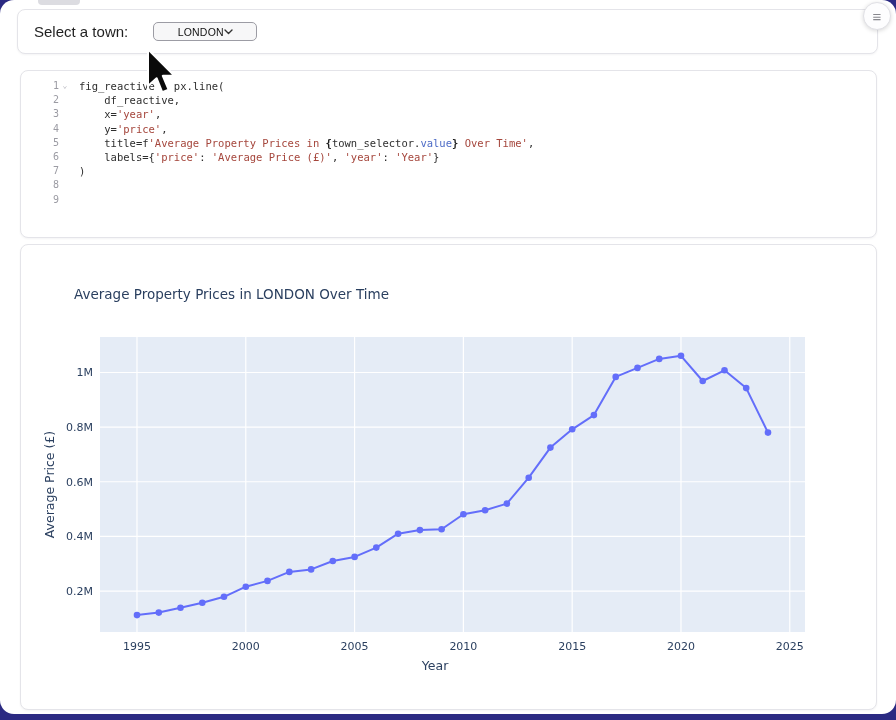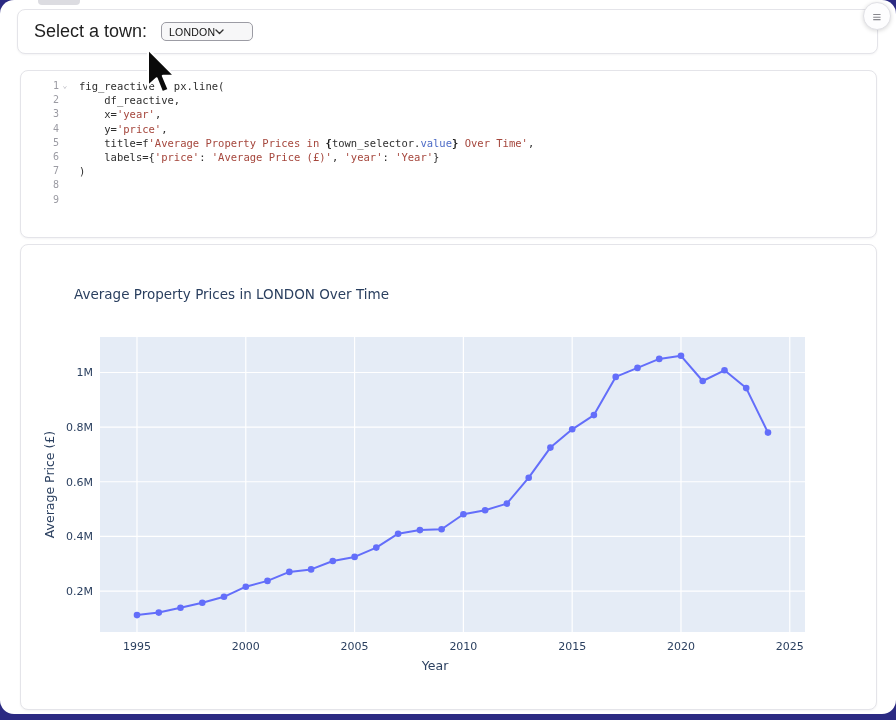--- a/index.html
+++ b/index.html
@@ -14,25 +14,25 @@
     background: #ffffff; border-radius: 14px;
   }
   .card {
     position: absolute; background: #fff;
     border: 1px solid #e4e4e9; border-radius: 8px;
     box-shadow: 0 1px 2px rgba(30,30,60,.05);
   }
   
   .cell-dropdown { left: 17px; top: 9px; width: 861px; height: 45px;
     display: flex; align-items: center; padding-left: 16px; }
-  .town-label { font-size: 18px; color: #1f1f1f; text-align: right; }
+  .town-label { font-size: 15px; color: #1f1f1f; text-align: right; }
   .select-box {
-    margin-left: 14px; width: 92px; height: 19px;
+    margin-left: 25px; width: 104px; height: 19px;
     border: 1px solid #9c9ca4; border-radius: 5px; background: #f7f7f8;
-    display: flex; align-items: center; justify-content: flex-start;
+    display: flex; align-items: center; justify-content: center;
     padding: 0 7px; cursor: pointer;
   }
   .select-box .val { font-size: 10.5px; color: #101010; letter-spacing: .2px; }
   
   .cell-code { left: 20px; top: 70px; width: 857px; height: 168px;
     padding: 8px 0 4px 8px; overflow: hidden; cursor: text; }
   .code-line { display: flex; height: 14.2px; line-height: 14.2px;
     font-family: "DejaVu Sans Mono", monospace; font-size: 10.5px; white-space: pre; }
   .code-line .ln { width: 30px; text-align: right; color: #9b9ba3; font-size: 10px; flex: none; }
   .code-line .fold { width: 12px; text-align: center; color: #b7b7bf; font-size: 8px; flex: none; }

